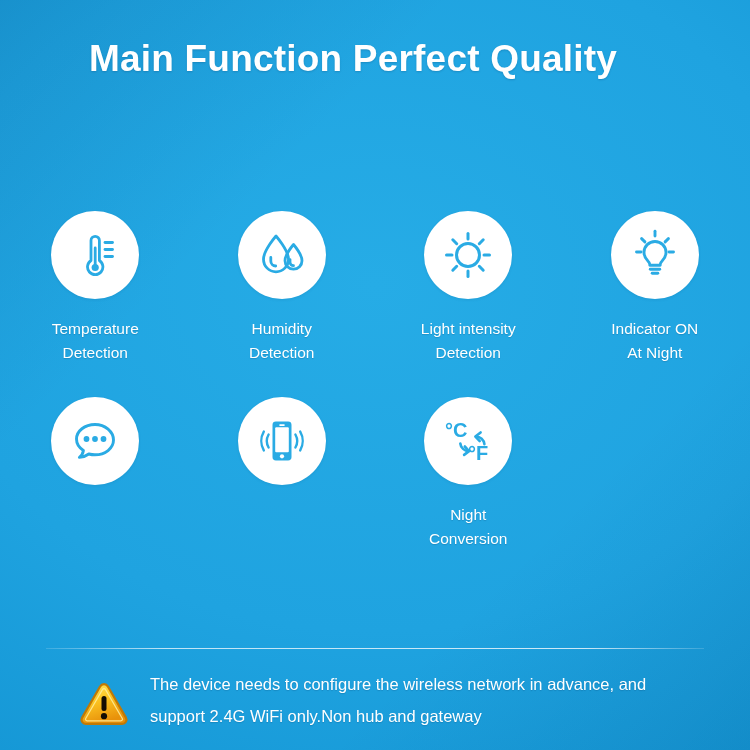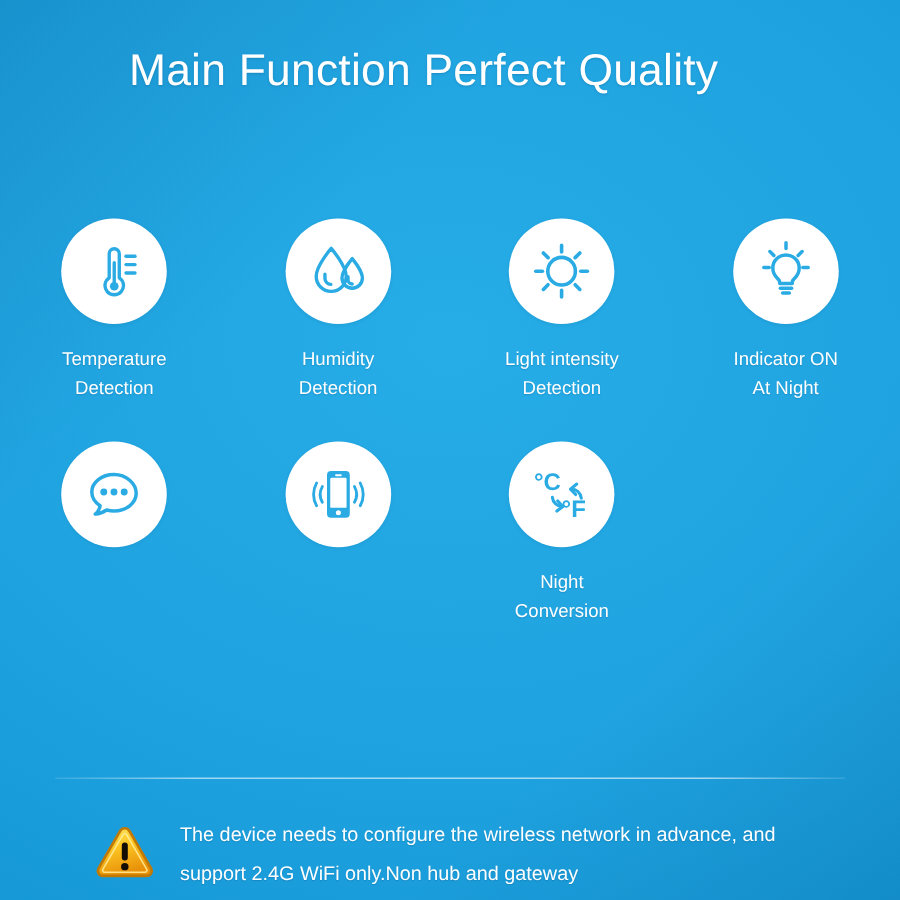--- a/index.html
+++ b/index.html
@@ -30,28 +30,28 @@
   }
 
   .title {
     position: absolute;
     top: 38px;
     left: 0;
     width: 706px;
     text-align: center;
     color: #ffffff;
     font-size: 37px;
-    font-weight: normal;
+    font-weight: bold;
     letter-spacing: 0.2px;
     text-shadow: 0 1px 2px rgba(0,50,90,0.22);
   }
 
   .grid {
     position: absolute;
-    top: 182px;
+    top: 211px;
     left: 18px;
     width: 714px;
     display: grid;
     grid-template-columns: repeat(4, 1fr);
     row-gap: 22px;
     gap: 32px;
   }
   .cell {
     display: flex;
     flex-direction: column;
@@ -86,22 +86,21 @@
     height: 1px;
     background: linear-gradient(to right, rgba(255,255,255,0.15), rgba(255,255,255,0.72) 18%, rgba(255,255,255,0.78) 82%, rgba(255,255,255,0.15));
   }
 
   .note {
     position: absolute;
     left: 78px;
     top: 668px;
     width: 600px;
     display: flex;
-    align-items: flex-start;
-    margin-top: 12px;
+    align-items: flex-end;
   }
   .warn-icon {
     flex: 0 0 auto;
     margin-top: 6px;
   }
   .note-text {
     margin-left: 20px;
     color: #ffffff;
     font-size: 16.5px;
     line-height: 32px;

